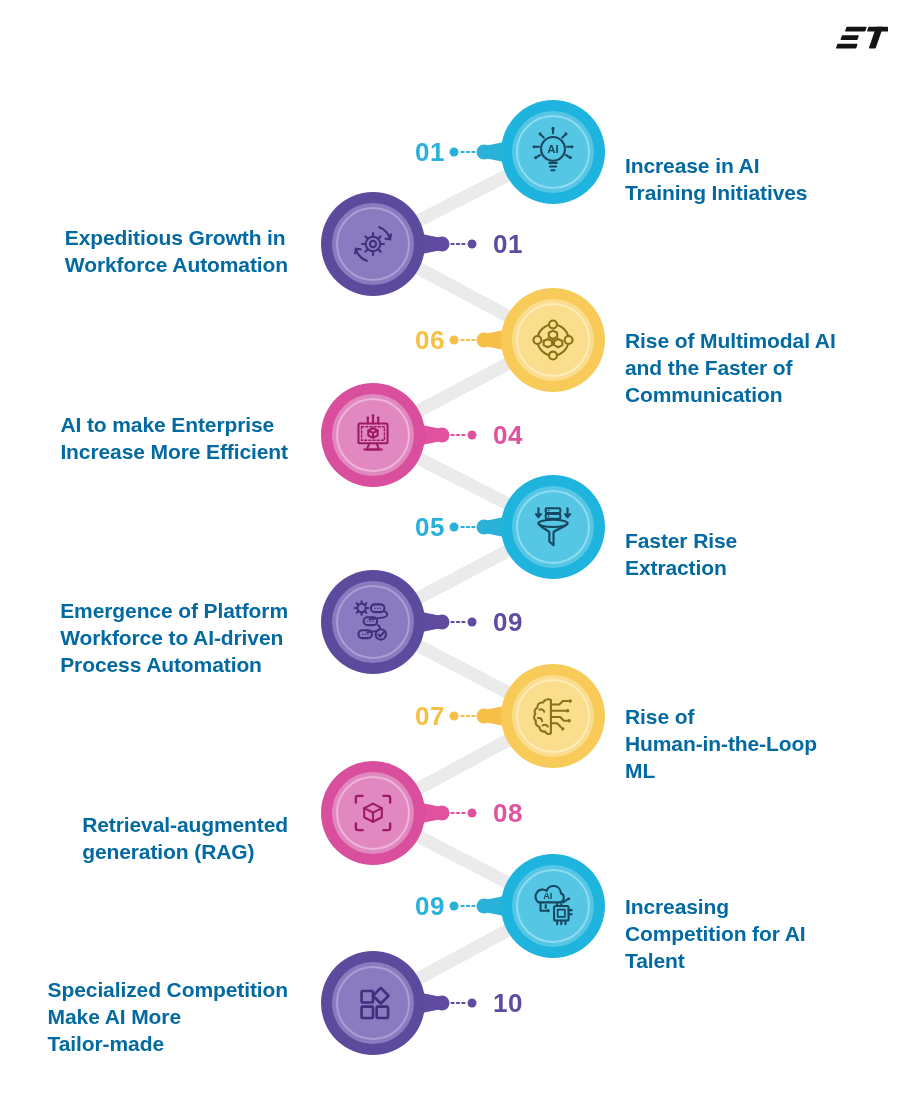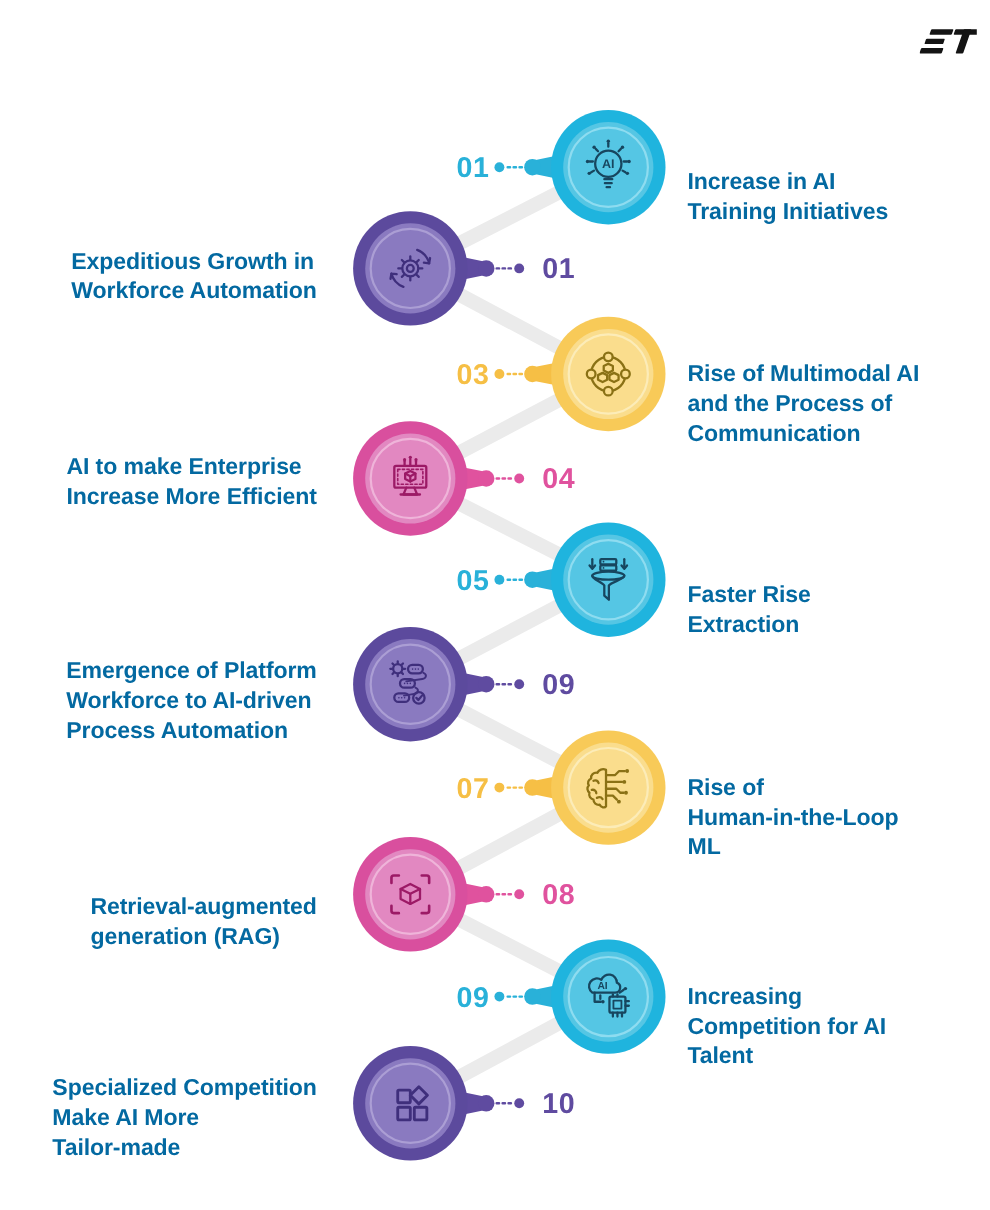--- a/index.html
+++ b/index.html
@@ -155,23 +155,23 @@
           <circle cx="26" cy="11" r="3.8" fill="var(--c-inner)"></circle>
           <circle cx="41" cy="26" r="3.8" fill="var(--c-inner)"></circle>
           <circle cx="26" cy="41" r="3.8" fill="var(--c-inner)"></circle>
           <circle cx="11" cy="26" r="3.8" fill="var(--c-inner)"></circle>
           <path d="M26 17 l4 2 v4 l-4 2 l-4 -2 v-4 z"></path>
           <path d="M21 25 l4 2 v4 l-4 2 l-4 -2 v-4 z"></path>
           <path d="M31 25 l4 2 v4 l-4 2 l-4 -2 v-4 z"></path>
         </svg>
       </div>
     </div>
-    <div class="num">03</div>
+    <div class="num">06</div>
     <div class="label">Rise of Multimodal AI
-and the Process of
+and the Faster of
 Communication</div>
   </div>
 
   <div class="item item-left theme-pink" style="--cx:373px; --cy:435px; --loff:-24px;">
     <div class="circle">
       <div class="inner">
         <svg class="icon" viewBox="0 0 52 52" fill="none" stroke="currentColor" stroke-width="2" stroke-linecap="round" stroke-linejoin="round">
           <rect x="12" y="15" width="28" height="19" rx="1.5"></rect>
           <rect x="15" y="18" width="22" height="13" stroke-dasharray="2 2" stroke-width="1.4"></rect>
           <path d="M22.5 34 L20 40 H32 L29.5 34"></path>

